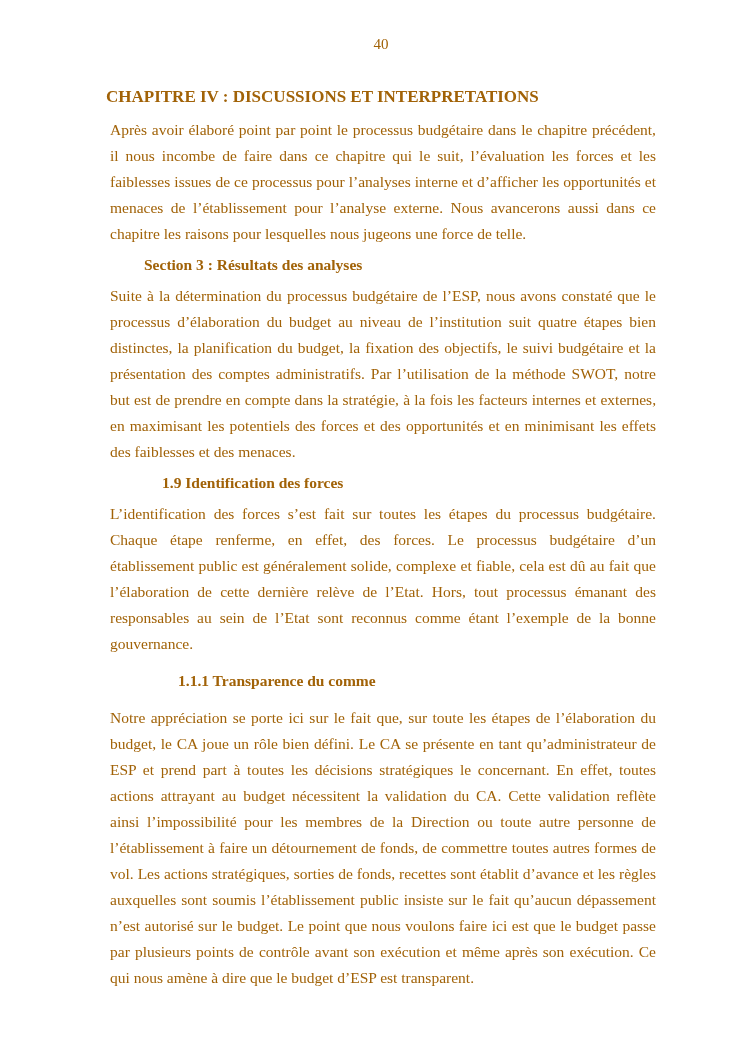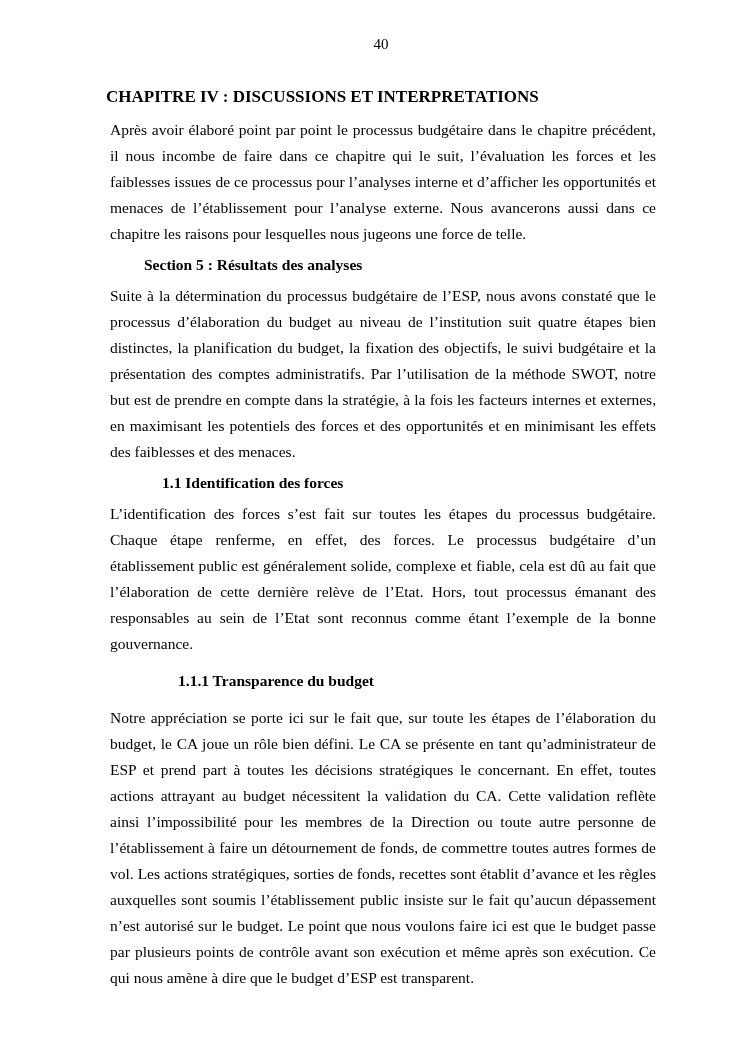--- a/index.html
+++ b/index.html
@@ -10,21 +10,21 @@
   .page {
     position: relative;
     width: 745px;
     height: 1053px;
     margin: 0 auto;
     background: #ffffff;
     box-sizing: border-box;
     padding: 36px 89px 40px 106px;
     font-family: "Liberation Serif", "DejaVu Serif", serif;
     font-size: 15.5px;
-    color: #000000;
+    color: #a16207;
     overflow: hidden;
   }
   .page-number {
     text-align: center;
     font-size: 15px;
     margin: 0 0 34px 0;
   }
   .chapter-heading {
     font-size: 17px;
     font-weight: bold;
@@ -49,25 +49,25 @@
 <body>
 
 <div class="page">
 
   <div class="page-number">40</div>
 
   <h1 class="chapter-heading">CHAPITRE IV : DISCUSSIONS ET INTERPRETATIONS</h1>
 
   <p class="para">Après avoir élaboré point par point le processus budgétaire dans le chapitre précédent, il nous incombe de faire dans ce chapitre qui le suit, l’évaluation les forces et les faiblesses issues de ce processus pour l’analyses interne et d’afficher les opportunités et menaces de l’établissement pour l’analyse externe. Nous avancerons aussi dans ce chapitre les raisons pour lesquelles nous jugeons une force de telle.</p>
 
-  <h2 class="section-heading indent-1">Section 5 : Résultats des analyses</h2>
+  <h2 class="section-heading indent-1">Section 3 : Résultats des analyses</h2>
 
   <p class="para">Suite à la détermination du processus budgétaire de l’ESP, nous avons constaté que le processus d’élaboration du budget au niveau de l’institution suit quatre étapes bien distinctes, la planification du budget, la fixation des objectifs, le suivi budgétaire et la présentation des comptes administratifs. Par l’utilisation de la méthode SWOT, notre but est de prendre en compte dans la stratégie, à la fois les facteurs internes et externes, en maximisant les potentiels des forces et des opportunités et en minimisant les effets des faiblesses et des menaces.</p>
 
-  <h3 class="section-heading indent-2">1.1 Identification des forces</h3>
+  <h3 class="section-heading indent-2">1.9 Identification des forces</h3>
 
   <p class="para">L’identification des forces s’est fait sur toutes les étapes du processus budgétaire. Chaque étape renferme, en effet, des forces. Le processus budgétaire d’un établissement public est généralement solide, complexe et fiable, cela est dû au fait que l’élaboration de cette dernière relève de l’Etat. Hors, tout processus émanant des responsables au sein de l’Etat sont reconnus comme étant l’exemple de la bonne gouvernance.</p>
 
-  <h4 class="section-heading indent-3">1.1.1 Transparence du budget</h4>
+  <h4 class="section-heading indent-3">1.1.1 Transparence du comme</h4>
 
   <p class="para">Notre appréciation se porte ici sur le fait que, sur toute les étapes de l’élaboration du budget, le CA joue un rôle bien défini. Le CA se présente en tant qu’administrateur de ESP et prend part à toutes les décisions stratégiques le concernant. En effet, toutes actions attrayant au budget nécessitent la validation du CA. Cette validation reflète ainsi l’impossibilité pour les membres de la Direction ou toute autre personne de l’établissement à faire un détournement de fonds, de commettre toutes autres formes de vol. Les actions stratégiques, sorties de fonds, recettes sont établit d’avance et les règles auxquelles sont soumis l’établissement public insiste sur le fait qu’aucun dépassement n’est autorisé sur le budget. Le point que nous voulons faire ici est que le budget passe par plusieurs points de contrôle avant son exécution et même après son exécution. Ce qui nous amène à dire que le budget d’ESP est transparent.</p>
 
 </div>
 
 </body></html>

